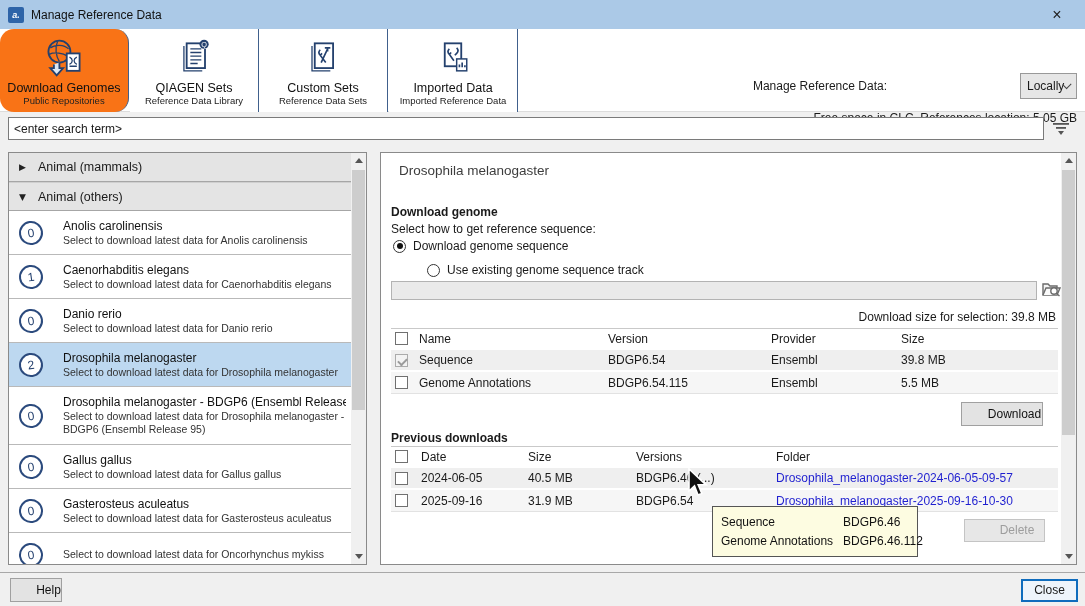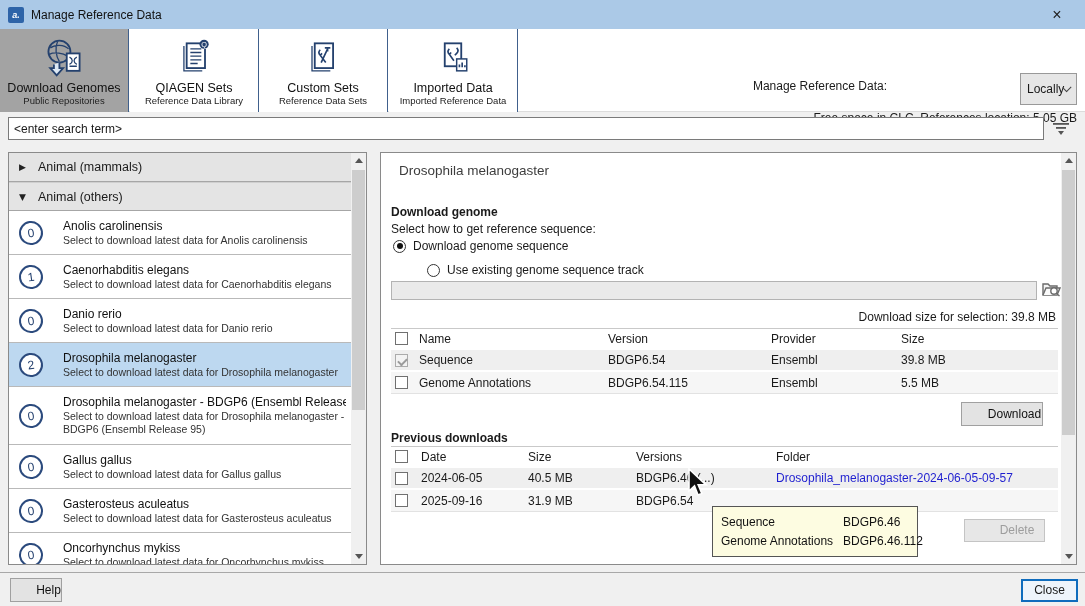--- a/index.html
+++ b/index.html
@@ -19,26 +19,26 @@
     display:flex; align-items:center; justify-content:center; margin-right:7px; }
   .wtitle { font-size:12px; color:#111; }
   .wclose { position:absolute; right:14px; top:4px; width:28px; height:22px;
     text-align:center; font-size:16px; line-height:22px; color:#222; cursor:default; }
   
   .tabbar { position:absolute; left:0; top:29px; width:1085px; height:83px;
     background:#ffffff; border-bottom:1px solid #dcdcdc; }
   .tab { position:absolute; top:0; height:83px; width:129px;
     border-right:1px solid #40608c; display:flex; flex-direction:column;
     align-items:center; justify-content:flex-start; padding-top:5px; background:#fff; }
-  .tab.selected { background:#a3a3a3; }
+  .tab.selected { background:#f97316;border-radius:14px; }
   .tab .ticon { height:47px; display:flex; align-items:center; justify-content:center; }
   .tab .tlabel { font-size:12.5px; color:#111; line-height:14px; }
   .tab .tsub { font-size:9.5px; color:#222; line-height:11px; }
   .hdr-right-label { position:absolute; right:198px; top:50px; font-size:12px; }
-  .loc-dd { position:absolute; right:8px; top:44px; width:57px; height:32px;
+  .loc-dd { position:absolute; right:8px; top:44px; width:57px; height:26px;
     background:#e6e6e6; border:1px solid #999; display:flex; align-items:center;
     justify-content:space-between; padding:0 6px; font-size:12px; }
   .loc-caret { width:7px; height:7px; border-right:1.5px solid #444; border-bottom:1.5px solid #444;
     transform:rotate(45deg); margin-top:-4px; }
   .free-space { position:absolute; right:8px; top:82px; font-size:12px; }
   
   .searchrow { position:absolute; left:0; top:112px; width:1085px; height:40px; }
   .searchinput { position:absolute; left:8px; top:5px; width:1036px; height:23px;
     border:1px solid #7a7a7a; background:#fff; font-family:inherit; font-size:12px;
     padding:0 5px; color:#111; }
@@ -271,21 +271,20 @@
         <span class="badge">0</span>
         <span class="sp-text">
           <span class="sp-name">Gasterosteus aculeatus</span>
           <span class="sp-desc">Select to download latest data for Gasterosteus aculeatus</span>
         </span>
       </div>
 
       <div class="species">
         <span class="badge">0</span>
         <span class="sp-text">
-          <span class="sp-name">Oncorhynchus mykiss</span>
           <span class="sp-desc">Select to download latest data for Oncorhynchus mykiss</span>
         </span>
       </div>
     </div>
 
     <div class="vscroll">
       <div class="sb-arrow sb-up">
           <span class="tri-up"></span>
         </div>
       <div class="sb-thumb" style="top:17px; height:240px;"></div>
@@ -362,20 +361,21 @@
         <span>2024-06-05</span>
         <span>40.5 MB</span>
         <span>BDGP6.46 (...)</span>
         <span class="link">Drosophila_melanogaster-2024-06-05-09-57</span>
       </div>
       <div class="trow r1">
         <span class="cb"></span>
         <span>2025-09-16</span>
         <span>31.9 MB</span>
         <span>BDGP6.54</span>
+        <span class="link">Drosophila_melanogaster-2025-09-16-10-30</span>
       </div>
     </div>
 
     <div class="btn del-btn">Delete</div>
 
     <div class="vscroll">
       <div class="sb-arrow sb-up">
           <span class="tri-up"></span>
         </div>
       <div class="sb-thumb" style="top:17px; height:265px;"></div>

